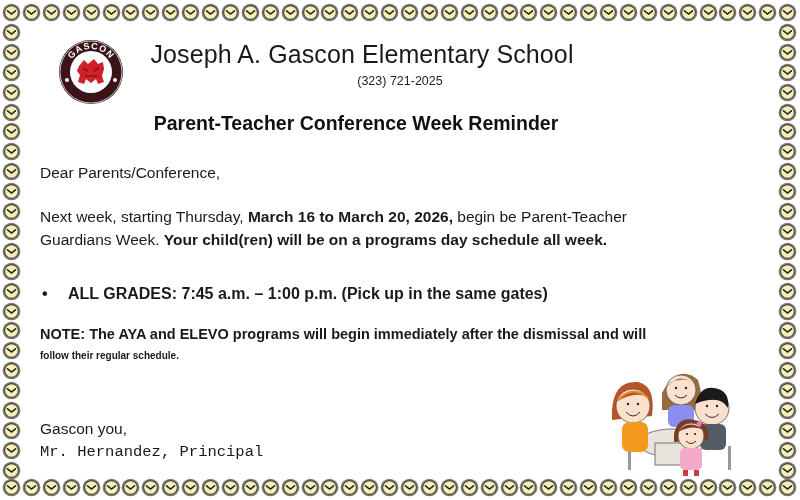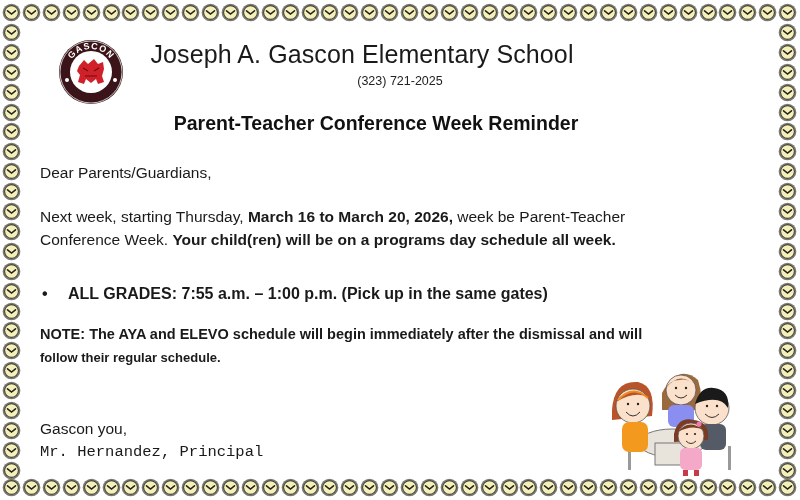--- a/index.html
+++ b/index.html
@@ -14,31 +14,31 @@
     .school-name {
       position: absolute; left: 0; width: 724px; top: 40px; text-align: center;
       font-size: 25px; color: #1a1a1a; letter-spacing: 0.1px;
     }
     .school-phone {
       position: absolute; left: 0; width: 800px; top: 74px; text-align: center;
       font-size: 12.5px; color: #222;
     }
     .doc-title {
       position: absolute; left: 0; width: 712px; top: 112px; text-align: center;
-      font-size: 19.5px; font-weight: bold; color: #111; margin-left: 20px;
+      font-size: 19.5px; font-weight: bold; color: #111;
     }
     .txt { position: absolute; left: 40px; font-size: 15.5px; color: #1a1a1a; white-space: nowrap; }
     .b { font-weight: bold; }
     .salutation { top: 164px; }
     .p1 { top: 208px; }
     .p2 { top: 231px; }
     .bullet-line { top: 285px; left: 42px; font-weight: bold; font-size: 16px; }
     .bullet-dot { display: inline-block; width: 26px; }
     .note1 { top: 326px; font-weight: bold; font-size: 14.5px; }
-    .note2 { top: 350px; font-weight: bold; font-size: 13px; }
+    .note2 { top: 350px; font-weight: bold; font-size: 10px; }
     .thanks { top: 420px; }
     .sign { top: 443px; font-family: Liberation Mono, monospace; }
 
     .clipart { position: absolute; left: 600px; top: 358px; width: 170px; height: 120px; }
   </style>
 </head>
 <body>
 
 <div class="border-layer" id="border">
     <div class="clock" style="left: 2px; top: 3px;"><svg viewBox="0 0 20 20" width="19" height="19">
@@ -816,34 +816,34 @@
     <path d="M25,30 L30,33 M36,33 L41,30 M27,38 L39,38" stroke="#6a0a10" stroke-width="1.2" fill="none"></path>
   </g>
   <circle cx="9" cy="42" r="2" fill="#ffffff"></circle>
   <circle cx="57" cy="42" r="2" fill="#ffffff"></circle>
 </svg>
 
 <div class="school-name">Joseph A. Gascon Elementary School</div>
 <div class="school-phone">(323) 721-2025</div>
 <div class="doc-title">Parent-Teacher Conference Week Reminder</div>
 
-<div class="txt salutation">Dear Parents/Guardians,</div>
+<div class="txt salutation">Dear Parents/Conference,</div>
 
 <div class="txt p1">
-  <span>Next week, starting Thursday, </span><span class="b">March 16 to March 20, 2026,</span><span> week be Parent-Teacher</span>
+  <span>Next week, starting Thursday, </span><span class="b">March 16 to March 20, 2026,</span><span> begin be Parent-Teacher</span>
 </div>
 <div class="txt p2">
-  <span>Conference Week.  </span><span class="b">Your child(ren) will be on a programs day schedule all week.</span>
+  <span>Guardians Week.  </span><span class="b">Your child(ren) will be on a programs day schedule all week.</span>
 </div>
 
 <div class="txt bullet-line">
-  <span class="bullet-dot">•</span><span>ALL GRADES:  7:55 a.m. – 1:00 p.m. (Pick up in the same gates)</span>
+  <span class="bullet-dot">•</span><span>ALL GRADES:  7:45 a.m. – 1:00 p.m. (Pick up in the same gates)</span>
 </div>
 
-<div class="txt note1">NOTE: The AYA and ELEVO schedule will begin immediately after the dismissal and will</div>
+<div class="txt note1">NOTE: The AYA and ELEVO programs will begin immediately after the dismissal and will</div>
 <div class="txt note2">follow their regular schedule.</div>
 
 <div class="txt thanks">Gascon you,</div>
 <div class="txt sign">Mr. Hernandez, Principal</div>
 
 <svg class="clipart" viewBox="0 0 170 120">
 
   <ellipse cx="72" cy="85" rx="33" ry="14" fill="#e8e4dc" stroke="#777" stroke-width="1"></ellipse>
   <rect x="55" y="85" width="34" height="22" fill="#e8e4dc" stroke="#777" stroke-width="1"></rect>
   <rect x="28" y="88" width="3" height="24" fill="#999"></rect>

